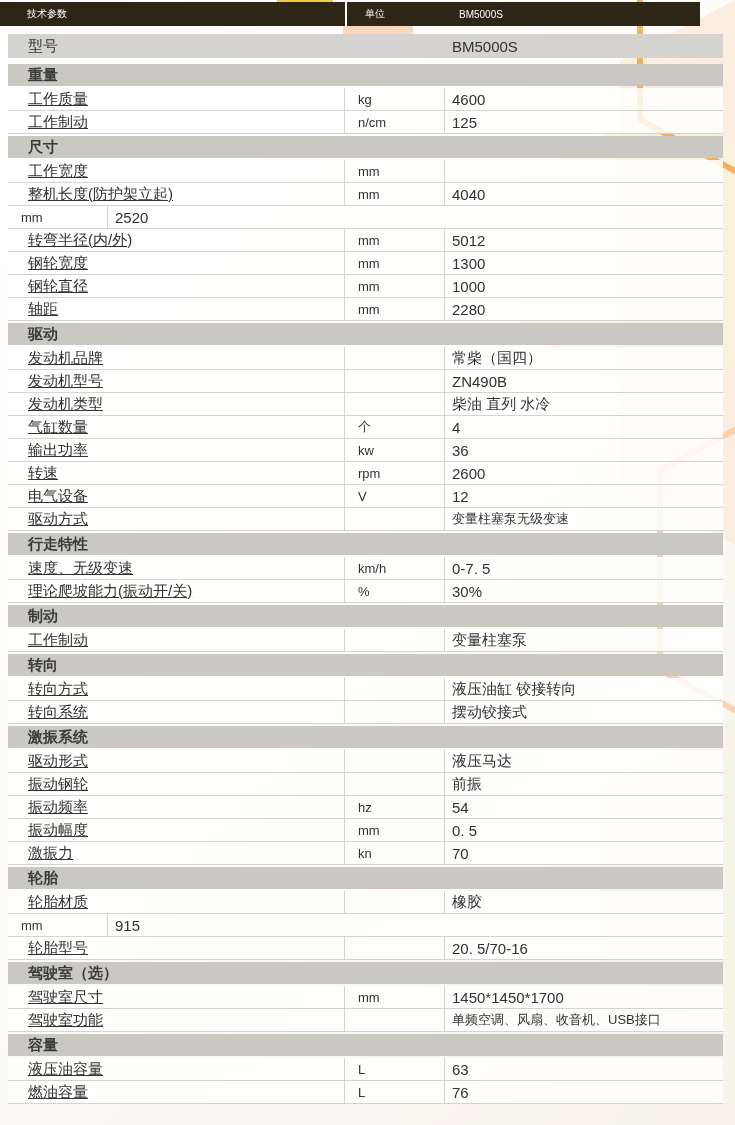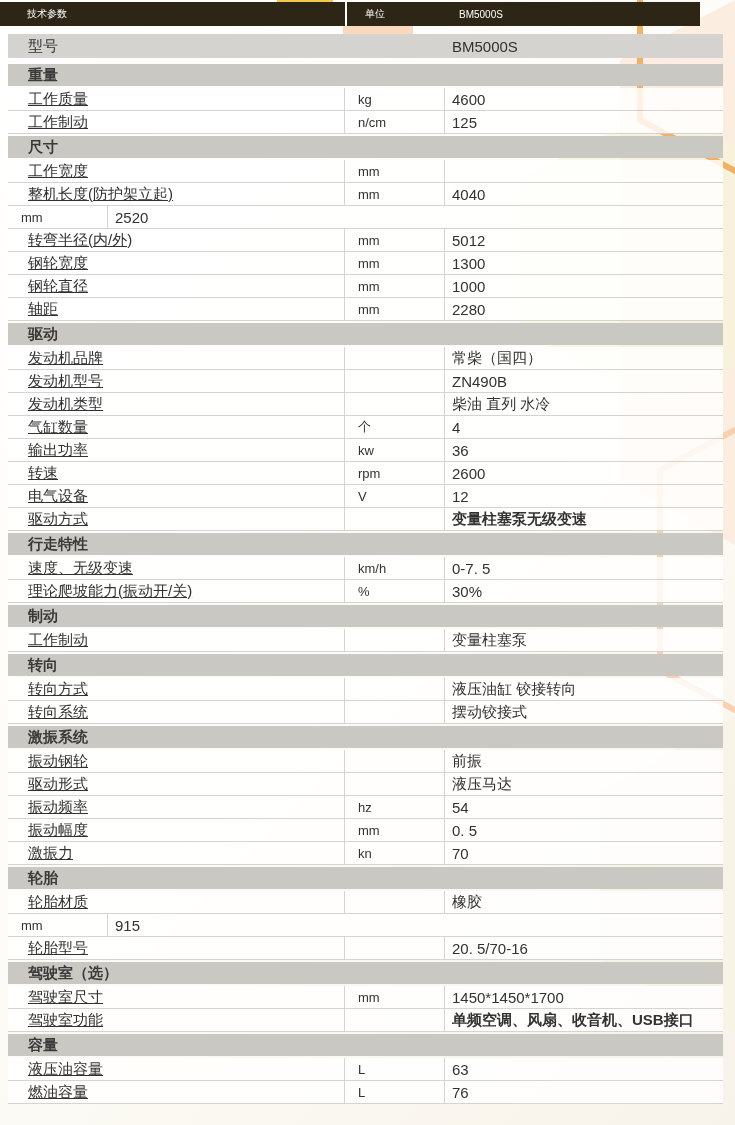--- a/index.html
+++ b/index.html
@@ -41,21 +41,21 @@
   .data-row{
     margin-left:8px;width:715px;height:23px;background:var(--row-bg);
     display:flex;align-items:stretch;font-size:15px;box-sizing:border-box;
     border-bottom:1px solid var(--line);
   }
   .data-row .c1{flex:0 0 337px;padding-left:20px;box-sizing:border-box;
     border-right:1px solid var(--line);display:flex;align-items:center;text-decoration:underline;}
   .data-row .c2{flex:0 0 100px;padding-left:13px;box-sizing:border-box;
     border-right:1px solid var(--line);display:flex;align-items:center;font-size:13px;}
   .data-row .c3{flex:1;padding-left:7px;display:flex;align-items:center;}
-  .data-row .c3.small{font-size:15px;font-weight:bold;}
+  .data-row .c3.small{font-size:13px;}
 </style>
 </head>
 <body>
 
 <svg id="bg-decor" width="735" height="1125" viewBox="0 0 735 1125" xmlns="http://www.w3.org/2000/svg">
   <rect x="277" y="0" width="56" height="10" fill="#f2c94b"></rect>
   <rect x="343" y="26" width="70" height="9" fill="#f8cfae" opacity="0.8"></rect>
   <polygon points="620,60 735,0 850,60 850,480 735,545 620,480" fill="#fbe8d9" opacity="0.75"></polygon>
   <polygon points="520,180 660,105 800,180 800,330 660,405 520,330" fill="#f7f3dc" opacity="0.7"></polygon>
   <polygon points="640,-80 780,-155 920,-80 920,120 780,195 640,120" fill="none" stroke="#efa64e" stroke-width="6" opacity="0.85"></polygon>
@@ -201,28 +201,28 @@
       </div>
       <div class="data-row">
         <div class="c1">转向系统</div>
         <div class="c2"></div>
         <div class="c3">摆动铰接式</div>
       </div>
       <div class="sec-row">
         <span>激振系统</span>
       </div>
       <div class="data-row">
+        <div class="c1">驱动形式</div>
+        <div class="c2"></div>
+        <div class="c3">液压马达</div>
+      </div>
+      <div class="data-row">
         <div class="c1">振动钢轮</div>
         <div class="c2"></div>
         <div class="c3">前振</div>
-      </div>
-      <div class="data-row">
-        <div class="c1">驱动形式</div>
-        <div class="c2"></div>
-        <div class="c3">液压马达</div>
       </div>
       <div class="data-row">
         <div class="c1">振动频率</div>
         <div class="c2">hz</div>
         <div class="c3">54</div>
       </div>
       <div class="data-row">
         <div class="c1">振动幅度</div>
         <div class="c2">mm</div>
         <div class="c3">0. 5</div>

